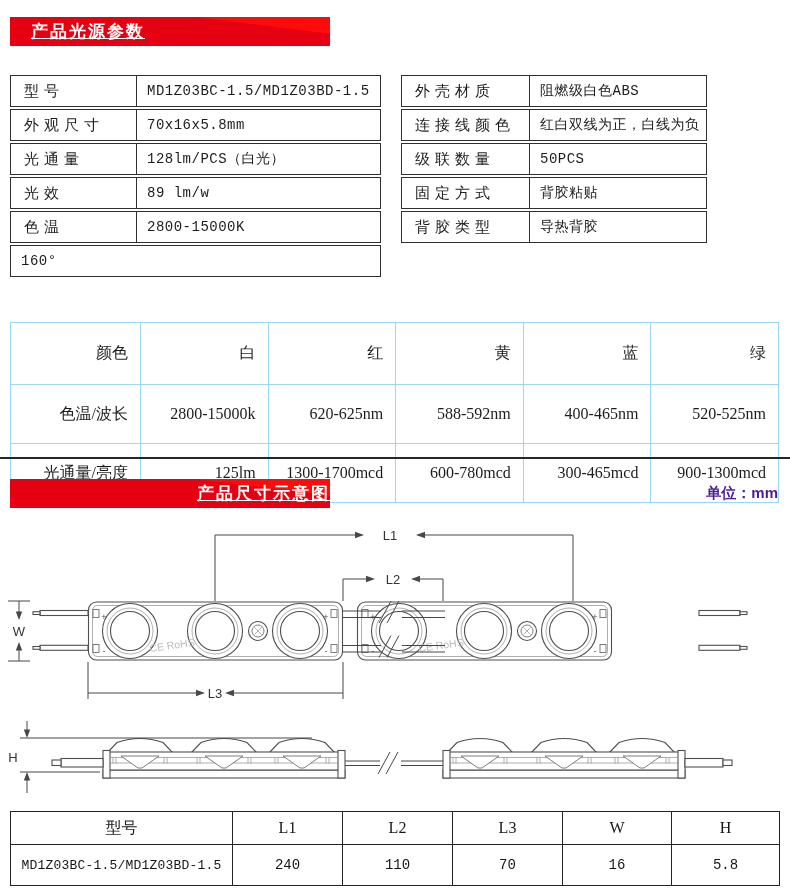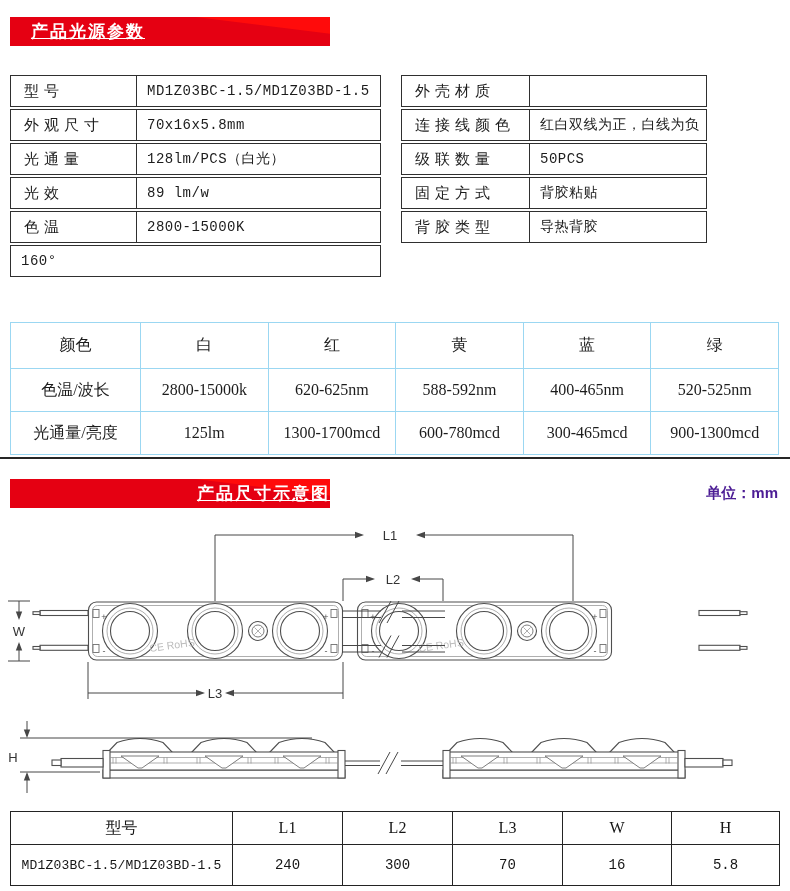--- a/index.html
+++ b/index.html
@@ -30,22 +30,22 @@
         border-right:1px solid #2f2f2f;font-family:var(--serif);font-size:15px;
         letter-spacing:5px;color:#1c1c1c;}
   .spec-table.left .spec-label{width:126px;}
   .spec-table.right .spec-label{width:128px;}
   .spec-value{display:flex;align-items:center;padding-left:10px;flex:1;
         font-family:var(--mono);font-size:14px;letter-spacing:0.5px;color:#1c1c1c;white-space:pre;}
 
   
   table.color-table{position:absolute;left:10px;top:322px;width:769px;border-collapse:collapse;
         table-layout:fixed;background:#fff;}
-  table.color-table th,table.color-table td{border:1px solid #9bd7f2;text-align:center;
-        font-family:var(--serif);font-weight:normal;color:#1c1c1c;padding:4px;}
+  table.color-table th,table.color-table td{border:1px solid #9bd7f2;text-align:right;
+        font-family:var(--serif);font-weight:normal;color:#1c1c1c;padding:12px;}
   table.color-table th{height:37px;font-size:16px;}
   table.color-table td{height:34px;font-size:16px;}
 
   .divider{position:absolute;left:0;top:457px;width:790px;height:2px;background:#262626;}
 
   
   svg.diagram{position:absolute;left:0;top:515px;}
   .dOut{fill:#fff;stroke:#4f4f4f;stroke-width:1.1;}
   .dIn{fill:none;stroke:#8d8d8d;stroke-width:0.7;}
   .dIn2{fill:#fff;stroke:#6f6f6f;stroke-width:0.9;}
@@ -94,20 +94,21 @@
         <div class="spec-value">2800-15000K</div>
       </div>
     <div class="spec-row">
         <div class="spec-value">160°</div>
       </div>
   </div>
 
   <div class="spec-table right">
     <div class="spec-row">
         <div class="spec-label">外壳材质</div>
+        <div class="spec-value">阻燃级白色ABS</div>
       </div>
     <div class="spec-row">
         <div class="spec-label">连接线颜色</div>
         <div class="spec-value">红白双线为正，白线为负</div>
       </div>
     <div class="spec-row">
         <div class="spec-label">级联数量</div>
         <div class="spec-value">50PCS</div>
       </div>
     <div class="spec-row">
@@ -336,21 +337,21 @@
       <th>型号</th>
       <th>L1</th>
       <th>L2</th>
       <th>L3</th>
       <th>W</th>
       <th>H</th>
     </tr>
     <tr>
       <td class="model">MD1Z03BC-1.5/MD1Z03BD-1.5</td>
       <td>240</td>
-      <td>300</td>
+      <td>110</td>
       <td>70</td>
       <td>16</td>
       <td>5.8</td>
     </tr>
   </tbody>
     </table>
 
 </div>
 
 </body></html>

